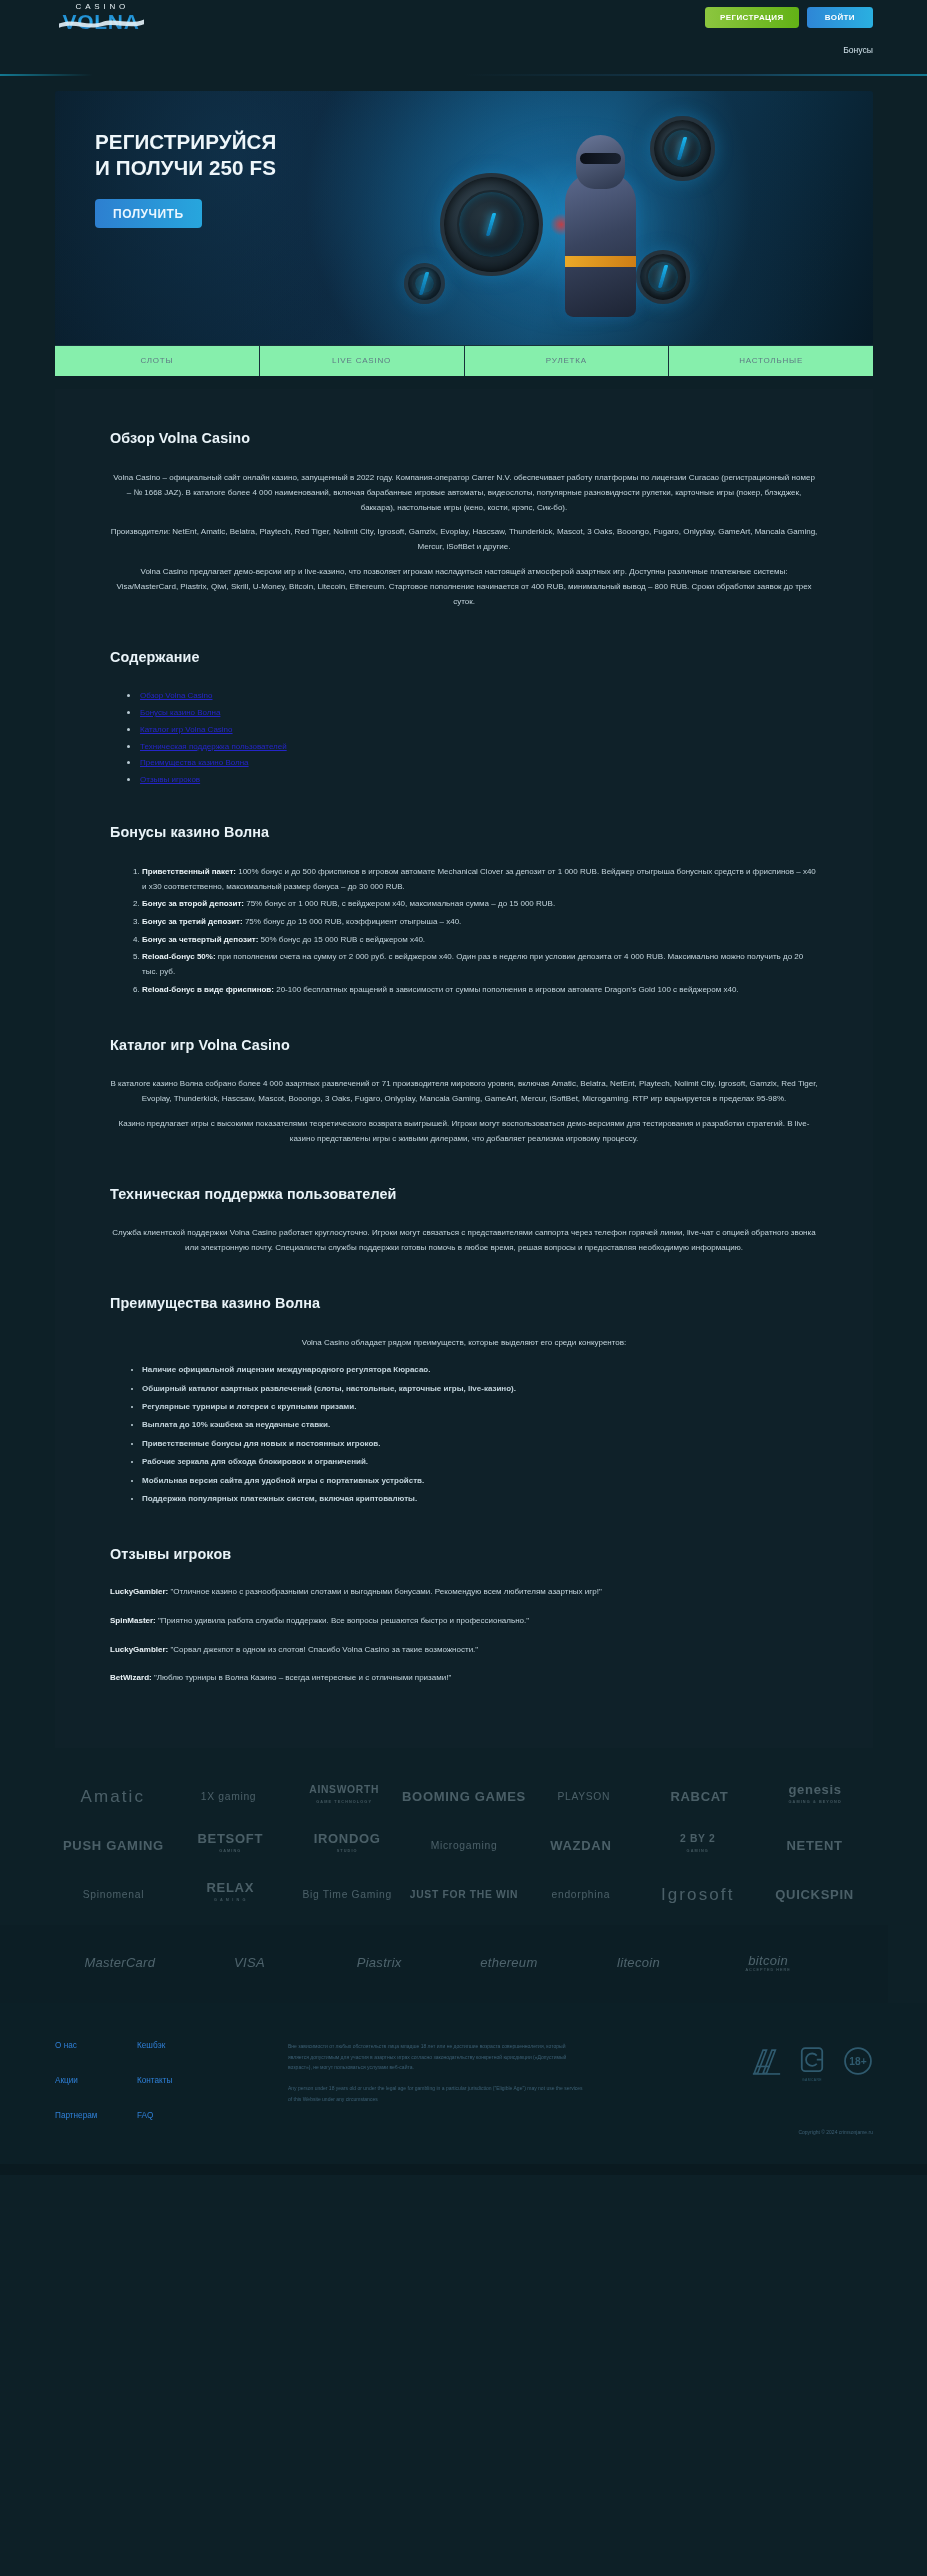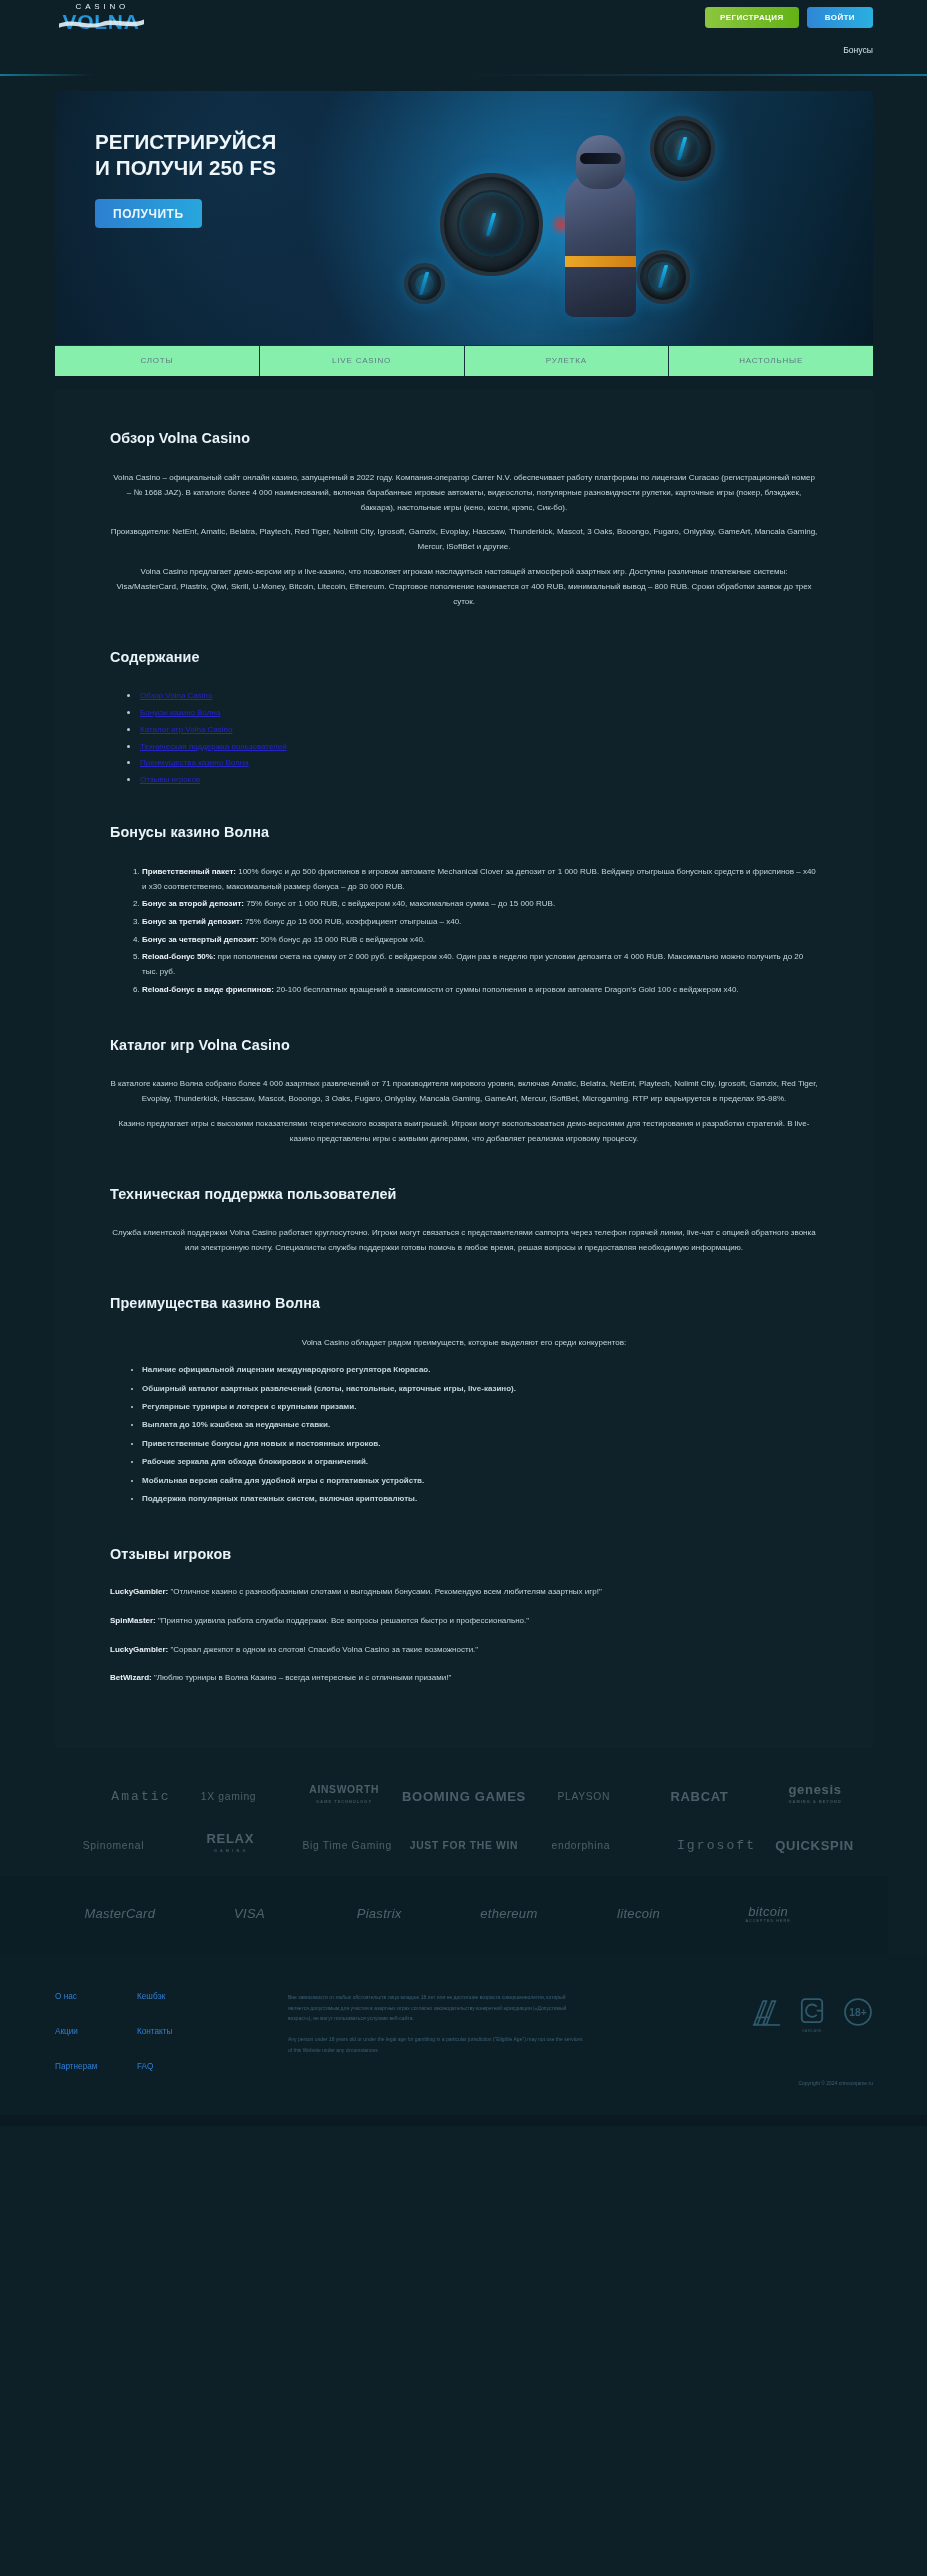--- a/index.html
+++ b/index.html
@@ -314,21 +314,21 @@
     line-height: 11px;
     flex: 1;
   }
   .prov-logo .sub {
     display: block;
     font-size: 3.8px;
     letter-spacing: 1.1px;
     margin-top: 1.4px;
     opacity: .85;
   }
-  .prov-logo.serif { font-family: Liberation Mono, monospace; font-size: 13px; letter-spacing: 2.1px; text-align: right; }
+  .prov-logo.serif { font-family: Liberation Sans, sans-serif; font-size: 17px; letter-spacing: 2.1px; }
   .prov-logo.bold { font-weight: bold; }
   .prov-logo.big { font-size: 13px; font-weight: bold; }
 
   .payments {
     width: 888px;
     padding: 15px 55px 18px;
     background: #0c1e25;
   }
   .pay-row {
     display: flex;
@@ -565,20 +565,29 @@
   <div class="prov-row">
     <div class="prov-logo serif">Amatic</div>
     <div class="prov-logo">1X gaming</div>
     <div class="prov-logo bold"><span>AINSWORTH</span><span class="sub">GAME TECHNOLOGY</span></div>
     <div class="prov-logo big">BOOMING GAMES</div>
     <div class="prov-logo">PLAYSON</div>
     <div class="prov-logo big">RABCAT</div>
     <div class="prov-logo big"><span>genesis</span><span class="sub">GAMING &amp; BEYOND</span></div>
   </div>
 
+  <div class="prov-row">
+    <div class="prov-logo big">PUSH GAMING</div>
+    <div class="prov-logo big"><span>BETSOFT</span><span class="sub">GAMING</span></div>
+    <div class="prov-logo big"><span>IRONDOG</span><span class="sub">STUDIO</span></div>
+    <div class="prov-logo">Microgaming</div>
+    <div class="prov-logo big">WAZDAN</div>
+    <div class="prov-logo bold"><span>2 BY 2</span><span class="sub">GAMING</span></div>
+    <div class="prov-logo big">NETENT</div>
+  </div>
 
   <div class="prov-row">
     <div class="prov-logo">Spinomenal</div>
     <div class="prov-logo big"><span>RELAX</span><span class="sub">G A M I N G</span></div>
     <div class="prov-logo">Big Time Gaming</div>
     <div class="prov-logo bold">JUST FOR THE WIN</div>
     <div class="prov-logo">endorphina</div>
     <div class="prov-logo serif">Igrosoft</div>
     <div class="prov-logo big">QUICKSPIN</div>
   </div>

